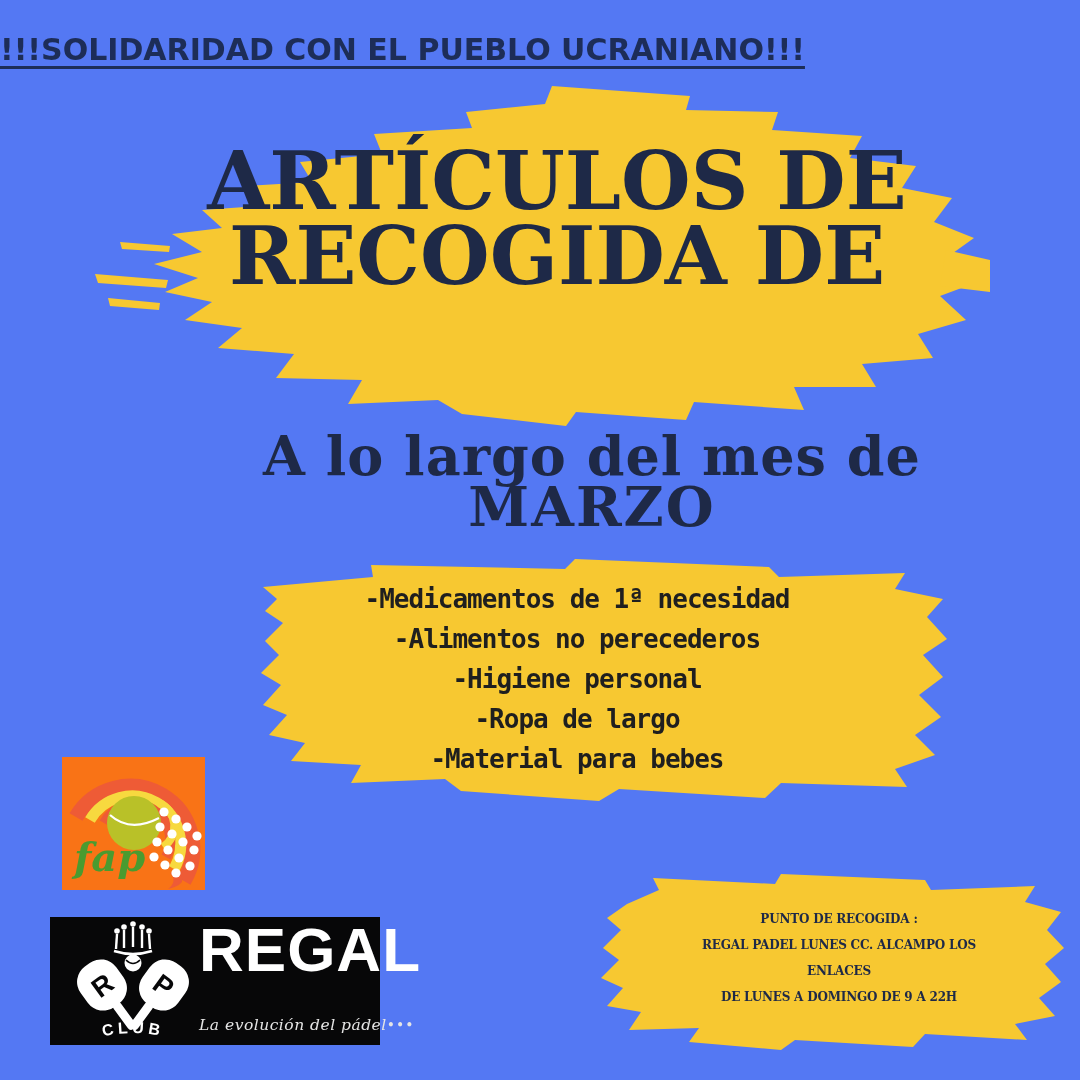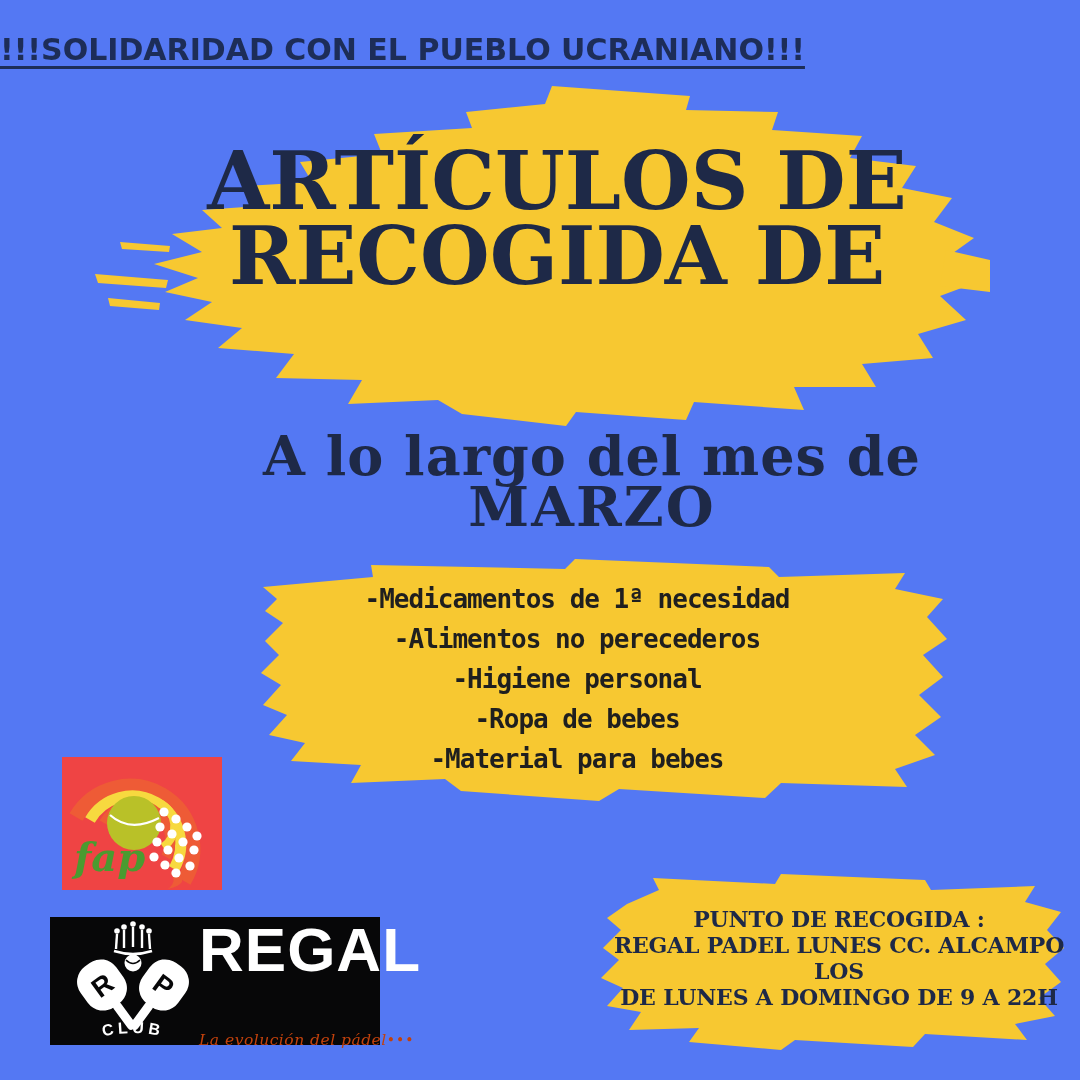--- a/index.html
+++ b/index.html
@@ -37,45 +37,45 @@
   .subtitle-line2{font-size:55px;line-height:50px;letter-spacing:2px;}
   
   .list-block{
     position:absolute;top:579px;left:77px;width:1000px;text-align:center;
     font-family:"DejaVu Sans Mono","Liberation Mono",monospace;
     font-weight:bold;font-size:26px;line-height:40px;letter-spacing:-1px;
     color:#1f1f1f;
   }
   
   .fap-card{
-    position:absolute;top:757px;left:62px;width:160px;height:133px;
-    background:#ef4444;
+    position:absolute;top:757px;left:62px;width:143px;height:133px;
+    background:#f97316;
   }
   .fap-card svg{display:block;width:156px;height:133px;}
   
   .regal-card{
     position:absolute;top:917px;left:50px;width:330px;height:128px;
     background:#070708;
   }
   .regal-crest{position:absolute;left:2px;top:0;width:150px;height:128px;}
   .regal-name{
     position:absolute;left:149px;top:11px;width:180px;
     color:#fff;font-family:"Liberation Sans","DejaVu Sans",sans-serif;
     font-weight:bold;font-size:62px;line-height:43px;letter-spacing:1px;
   }
   .regal-tagline{
-    position:absolute;left:149px;top:114px;width:180px;
-    color:#c2410c;font-family:"DejaVu Serif",serif;font-style:italic;
+    position:absolute;left:149px;top:99px;width:180px;
+    color:#e5e5e5;font-family:"DejaVu Serif",serif;font-style:italic;
     font-size:15.5px;letter-spacing:0.5px;white-space:nowrap;
   }
   .regal-tagline .dots{font-style:normal;font-size:14px;letter-spacing:1px;}
   
   .pickup-block{
     position:absolute;top:906px;left:613px;width:452px;text-align:center;
-    font-weight:bold;font-size:22px;line-height:26px;letter-spacing:-0.2px;
+    font-weight:bold;font-size:12px;line-height:26px;letter-spacing:-0.2px;
     color:#1e2947;
   }
 </style>
 </head>
 <body>
 
 <div class="poster">
 
   <div class="header-bar">
     <span>!!!SOLIDARIDAD CON EL PUEBLO UCRANIANO!!!</span>
@@ -100,21 +100,21 @@
   </div>
 
   <svg class="splash" style="left:257px;top:557px;" width="695" height="245" viewBox="0 0 695 245">
     <path d="M20 42 L6 30 L116 20 L114 8 L308 12 L318 2 L512 10 L522 20 L648 16 L638 32 L686 42 L670 60 L690 82 L666 98 L686 120 L662 138 L684 160 L658 178 L678 198 L638 212 L650 230 L524 226 L508 241 L362 232 L342 244 L204 234 L188 222 L94 226 L104 208 L34 204 L48 186 L12 178 L30 158 L6 148 L24 128 L4 116 L22 98 L8 84 L26 66 L8 54 Z"></path>
   </svg>
 
   <div class="list-block">
     <div>-Medicamentos de 1ª necesidad</div>
     <div>-Alimentos no perecederos</div>
     <div>-Higiene personal</div>
-    <div>-Ropa de bebes</div>
+    <div>-Ropa de largo</div>
     <div>-Material para bebes</div>
   </div>
 
   <div class="fap-card">
     <svg viewBox="0 0 156 133">
 
       <path d="M14 60 A60 60 0 1 1 122 124" fill="none" stroke="#EE5B36" stroke-width="15"></path>
       <path d="M28 63 A46 46 0 1 1 112 112" fill="none" stroke="#F7D93F" stroke-width="11"></path>
       <path d="M42 66 A34 34 0 1 1 104 100" fill="none" stroke="#EE5B36" stroke-width="10"></path>
       <path d="M97 46 A25 25 0 0 1 101 90" fill="none" stroke="#F7D93F" stroke-width="8"></path>
@@ -193,16 +193,17 @@
     </div>
   </div>
 
   <svg class="splash" style="left:597px;top:872px;" width="470" height="180" viewBox="0 0 470 180">
     <path d="M62 18 L56 6 L178 12 L184 2 L328 8 L334 18 L438 14 L428 30 L464 40 L450 58 L467 76 L448 92 L464 110 L442 126 L458 144 L418 152 L430 168 L328 162 L316 175 L198 168 L184 178 L92 170 L102 156 L32 158 L44 140 L10 134 L26 116 L4 106 L22 88 L6 76 L24 58 L10 46 L30 32 Z"></path>
   </svg>
 
   <div class="pickup-block">
     <div>PUNTO DE RECOGIDA :</div>
     <div>REGAL PADEL LUNES CC. ALCAMPO LOS</div>
+    <div>ENLACES</div>
     <div>DE LUNES A DOMINGO DE 9 A 22H</div>
   </div>
 
 </div>
 
 </body></html>

